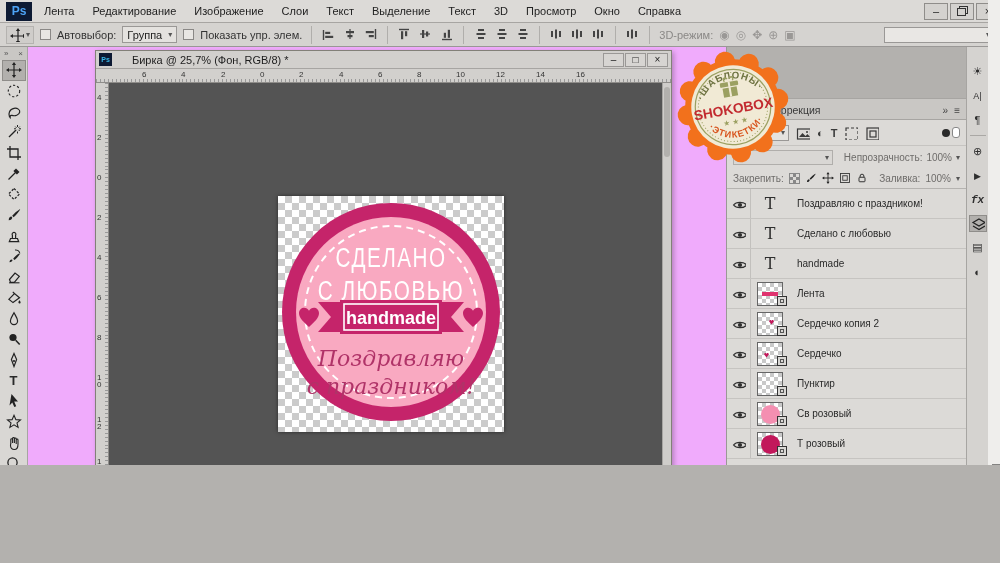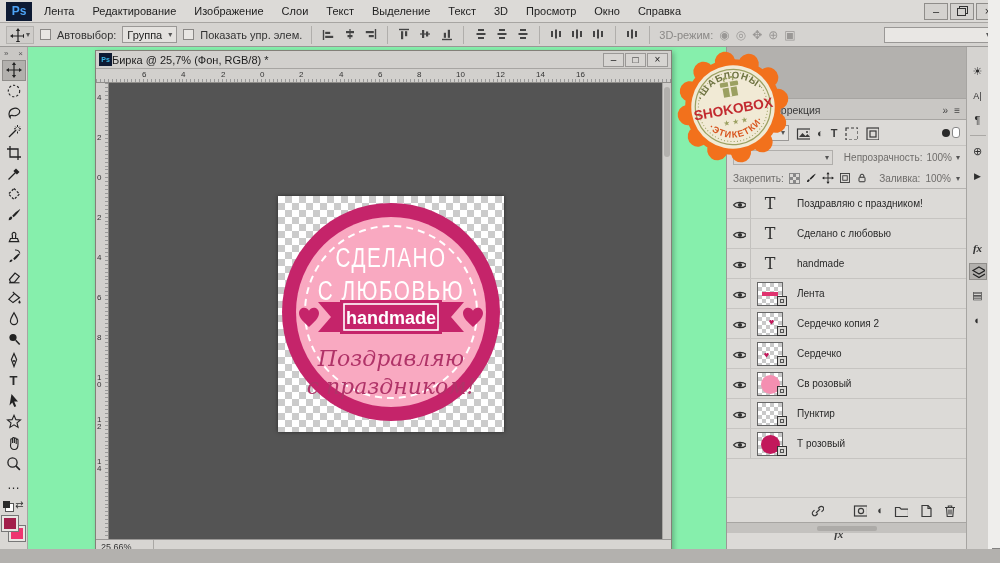--- a/index.html
+++ b/index.html
@@ -1,18 +1,18 @@
 <!DOCTYPE html>
 <html><head>
 <meta charset="utf-8">
 <style>
   * { box-sizing: border-box; margin: 0; padding: 0; }
   html,body { width:1000px; height:563px; overflow:hidden; }
   body { font-family:"Liberation Sans", sans-serif; font-size:11px; color:#222; background:#b3b1ae; }
-  .screen { position:relative; width:1000px; height:549px; background:#86efac; overflow:hidden; }
+  .screen { position:relative; width:1000px; height:465px; background:#f0abfc; overflow:hidden; }
 
   
   .menubar { position:absolute; left:0; top:0; width:1000px; height:23px; background:#dcdad7; border-bottom:1px solid #a7a5a2; display:flex; align-items:center; }
   .pslogo { width:26px; height:19px; margin:2px 4px 2px 6px; background:#0d1a33; color:#4da3f5; font-weight:bold; font-size:12px; display:flex; align-items:center; justify-content:center; }
   .menus { display:flex; gap:18px; margin-left:8px; }
   .menus span { cursor:default; }
   .win-controls { margin-left:auto; display:flex; }
   .wbtn { width:24px; height:17px; border:1px solid #8f8d8a; background:#d4d2cf; display:flex; align-items:center; justify-content:center; font-size:11px; margin-left:2px; }
   .restore-glyph { width:9px; height:8px; border:1px solid #333; box-shadow:2px -2px 0 -1px #d4d2cf, 2px -2px 0 0 #333; margin:2px 0 0 -2px; }
 
@@ -41,21 +41,21 @@
   .swapg { font-size:10px; color:#333; }
   .swatches { position:relative; width:26px; height:28px; margin-top:5px; }
   .sw { position:absolute; width:16px; height:15px; border:2px solid #e8e6e3; outline:1px solid #777; }
   .sw.bgc { left:8px; top:11px; }
   .sw.fgc { left:1px; top:1px; z-index:2; }
   .qmask { width:18px; height:13px; border:1px solid #555; border-radius:3px; margin-top:8px; display:flex; align-items:center; justify-content:center; }
   .qmask i { width:7px; height:7px; border:1px solid #555; border-radius:50%; display:block; }
 
   
   .docwin { position:absolute; left:95px; top:50px; width:577px; height:504px; background:#d5d3d0; border:1px solid #828078; box-shadow:2px 2px 5px rgba(0,0,0,.25); display:flex; flex-direction:column; }
-  .doc-title { height:18px; background:#d2d0cd; border-bottom:1px solid #a7a5a2; display:flex; align-items:center; padding:0 3px; gap:0; }
+  .doc-title { height:18px; background:#d2d0cd; border-bottom:1px solid #a7a5a2; display:flex; align-items:center; padding:0 3px; gap:20px; }
   .doc-ps { width:13px; height:13px; background:#0d1a33; color:#39b7e8; font-size:7px; font-weight:bold; display:flex; align-items:center; justify-content:center; }
   .doc-title .t { font-size:11px; color:#1d1d1d; }
   .doc-btns { margin-left:auto; display:flex; }
   .dbtn { width:21px; height:14px; border:1px solid #9a9896; background:#d7d5d2; font-size:10px; display:flex; align-items:center; justify-content:center; margin-left:1px; }
   .hruler { position:relative; height:14px; background:#d2d0cd; border-bottom:1px solid #8f8d8a;
     background-image:repeating-linear-gradient(90deg,#999 0 1px,transparent 1px 3.93px);
     background-size:100% 3px; background-position:0 100%; background-repeat:no-repeat; }
   .hruler span { position:absolute; top:1px; font-size:8px; color:#333; }
   .doc-content { flex:1; display:flex; }
   .vruler { position:relative; width:13px; background:#d2d0cd; border-right:1px solid #8f8d8a;
@@ -109,21 +109,21 @@
   .heartdot { position:absolute; left:11px; top:7px; width:5px; height:5px; background:#c2185b; clip-path:polygon(50% 100%,0 35%,25% 0,50% 25%,75% 0,100% 35%); }
   .pinkcirc { position:absolute; left:3px; top:2px; width:19px; height:19px; border-radius:50%; background:#f48fb1; }
   .darkcirc { position:absolute; left:3px; top:2px; width:19px; height:19px; border-radius:50%; background:#c2185b; }
   .vbadge { position:absolute; right:2px; bottom:0px; width:10px; height:10px; background:#d9d7d4; border:1px solid #333; }
   .vbadge:before { content:""; position:absolute; left:2px; top:2px; right:2px; bottom:2px; border:1px dashed #555; }
   .lname { font-size:10px; color:#2a2a2a; padding-left:8px; }
   .rowlock { margin-left:auto; margin-right:10px; width:12px; height:12px; }
   .pempty { height:39px; border-bottom:1px solid #c6c4c1; }
   .pbottom { height:24px; display:flex; align-items:center; justify-content:flex-end; gap:10px; padding:0 10px; }
   .pbico { width:14px; height:14px; display:block; }
-  .fxtxt { font-style:italic; font-weight:bold; font-size:11px; color:#3a3a3a; font-family:Liberation Serif, serif;margin-top:48px; }
+  .fxtxt { font-style:italic; font-weight:bold; font-size:11px; color:#3a3a3a; font-family:Liberation Mono, monospace; }
   .pstrip { height:11px; background:#c4c2bf; border-top:1px solid #a7a5a2; position:relative; }
   .pstrip i { position:absolute; left:90px; top:3px; width:60px; height:5px; background:#adaba8; border-radius:2px; }
 
   
   .dock { position:absolute; left:966px; top:47px; width:22px; height:516px; background:#d5d3d0; border-left:1px solid #a7a5a2; display:flex; flex-direction:column; align-items:center; padding-top:16px; gap:7px; }
   .dkico { width:18px; height:17px; display:flex; align-items:center; justify-content:center; font-size:11px; color:#2f2f2f; }
   .dkico.sel { background:#b2b0ad; border:1px solid #8f8d8a; }
   .dkdiv { width:16px; height:1px; background:#aaa8a5; }
   .wmstrip { position:absolute; left:988px; top:0; width:12px; height:563px; background:#efeeec; }
   .watermark { position:absolute; right:-3px; bottom:2px; transform:rotate(-90deg); transform-origin:bottom right; font-size:15px; letter-spacing:.3px; color:#161616; white-space:nowrap; z-index:60; }
@@ -690,38 +690,38 @@
           </div>
         <span class="lname">Сердечко</span>
       </div>
       <div class="lrow-item">
         <div class="eyecell">
             <svg class="eyeg">
               <use href="#eye"></use>
             </svg>
           </div>
         <div class="thcell">
-            <span class="lthumb">
-              <i class="pinkcirc"></i>
-            </span>
+            <span class="lthumb"></span>
             <i class="vbadge"></i>
           </div>
-        <span class="lname">Св розовый</span>
+        <span class="lname">Пунктир</span>
       </div>
       <div class="lrow-item">
         <div class="eyecell">
             <svg class="eyeg">
               <use href="#eye"></use>
             </svg>
           </div>
         <div class="thcell">
-            <span class="lthumb"></span>
+            <span class="lthumb">
+              <i class="pinkcirc"></i>
+            </span>
             <i class="vbadge"></i>
           </div>
-        <span class="lname">Пунктир</span>
+        <span class="lname">Св розовый</span>
       </div>
       <div class="lrow-item">
         <div class="eyecell">
             <svg class="eyeg">
               <use href="#eye"></use>
             </svg>
           </div>
         <div class="thcell">
             <span class="lthumb">
               <i class="darkcirc"></i>

